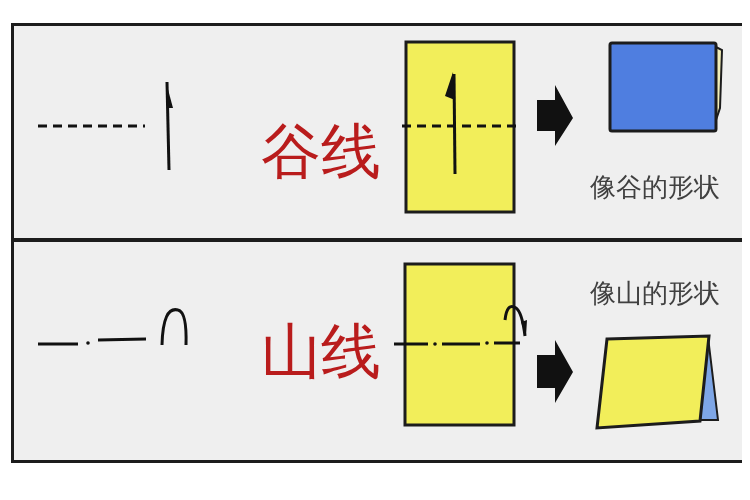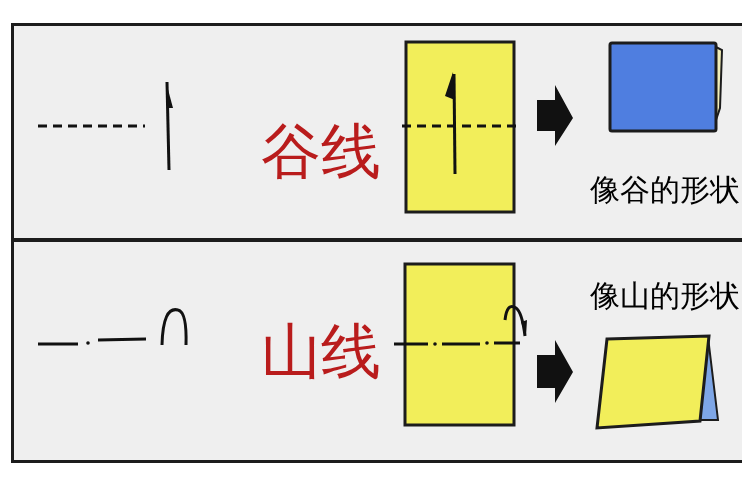--- a/index.html
+++ b/index.html
@@ -3,21 +3,21 @@
 <meta charset="utf-8">
 <style>
   html,body{margin:0;padding:0;}
   body{width:750px;height:500px;background:#ffffff;position:relative;overflow:hidden;
        font-family:"DejaVu Sans","Liberation Sans",sans-serif;}
   .frame{position:absolute;left:11px;top:23px;width:728px;height:434px;background:#efefef;
          border-left:3px solid #1c1c1c;border-top:3px solid #1c1c1c;border-bottom:3px solid #1c1c1c;}
   .divider{position:absolute;left:11px;top:238px;width:731px;height:4px;background:#1c1c1c;}
   .layer{position:absolute;left:0;top:0;width:750px;height:500px;}
   .label-big{position:absolute;font-size:60px;color:#b91c1c;letter-spacing:0px;margin-left:33px;}
-  .caption{position:absolute;font-size:30px;color:#000000;}
+  .caption{position:absolute;font-size:26px;color:#404040;}
 </style>
 </head>
 <body>
 
 <div class="frame"></div>
 <div class="divider"></div>
 
 <div>
   <svg class="layer" viewBox="0 0 750 500">
 

